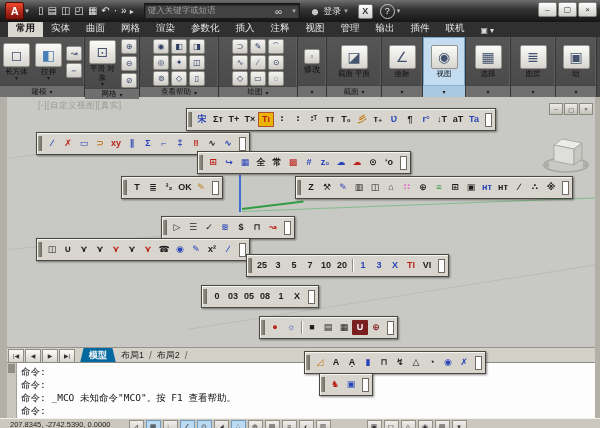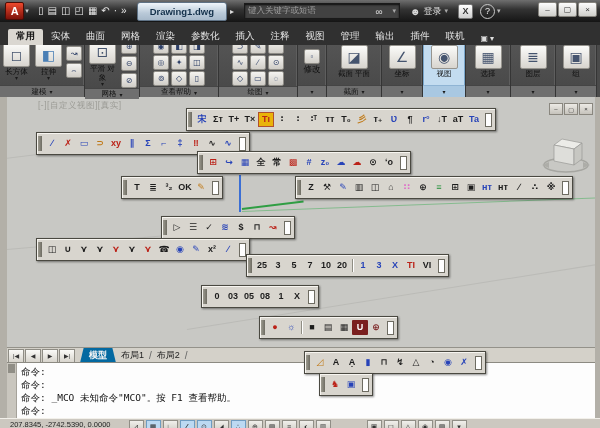--- a/index.html
+++ b/index.html
@@ -28,21 +28,21 @@
   #signin .scaret{font-size:7px;color:#aaa;}
   #xchg{width:13px;height:13px;background:linear-gradient(#fff,#cfcfcf);color:#333;font-size:9px;font-weight:bold;
     display:flex;align-items:center;justify-content:center;border-radius:2px;margin-left:10px;border:1px solid #777;}
   #helpbtn{width:13px;height:13px;border:1px solid #c9c9c9;border-radius:50%;color:#eee;font-size:9px;
     display:flex;align-items:center;justify-content:center;margin-left:7px;}
   #helpcaret{color:#bbb;font-size:7px;margin-left:2px;}
   #winbtns{position:absolute;right:3px;top:2px;display:flex;gap:1px;}
   .winbtn{width:17px;height:13px;background:linear-gradient(#fdfdfd,#cfcfcb);border:1px solid #85837d;
     border-radius:2px;font-size:8px;color:#333;display:flex;align-items:center;justify-content:center;}
   
-  #tabrow{position:absolute;top:22px;left:0;right:0;height:23px;background:#303030;display:flex;
+  #tabrow{position:absolute;top:22px;left:0;right:0;height:15px;background:#303030;display:flex;
     align-items:flex-end;padding-left:8px;z-index:55;}
   .rtab{color:#e5e5e5;font-size:9.5px;padding:1px 8px 2px;}
   .rtab.active{background:#dad7d1;color:#141414;border-radius:2px 2px 0 0;font-weight:bold;}
   #tabextra{color:#ddd;font-size:8px;margin-left:8px;display:flex;gap:2px;align-items:center;padding-bottom:2px;}
   
   #ribbon{position:absolute;top:37px;left:0;right:0;height:60px;background:#4a4a4a;display:flex;z-index:50;}
   .rpanel{height:60px;border-right:1px solid #353535;box-shadow:inset -1px 0 0 #5e5e5e;display:flex;
     flex-direction:column;flex:0 0 auto;background:linear-gradient(#565656,#474747);}
   .pcontent{flex:1;display:flex;align-items:center;justify-content:center;gap:3px;padding:2px 2px 0;}
   .pstrip{height:11px;background:#6f6f6f;border-top:1px solid #454545;display:flex;align-items:center;
@@ -126,23 +126,20 @@
     <div id="qat">
         <span class="qicon">▯</span>
         <span class="qicon">▤</span>
         <span class="qicon">◫</span>
         <span class="qicon">◰</span>
         <span class="qicon">▦</span>
         <span class="qicon">↶</span>
         <span class="qicon">·</span>
         <span class="qicon">»</span>
       </div>
-    <div id="doctab">
-      <span>Drawing1.dwg</span>
-    </div>
     <span id="docarrow">▸</span>
     <div id="searchbox">
       <span class="ph">键入关键字或短语</span>
       <span class="sb-bino">∞</span>
       <span class="sb-caret">▾</span>
     </div>
     <div id="signin">
       <span class="usr">☻</span>
       <span>登录</span>
       <span class="scaret">▾</span>

